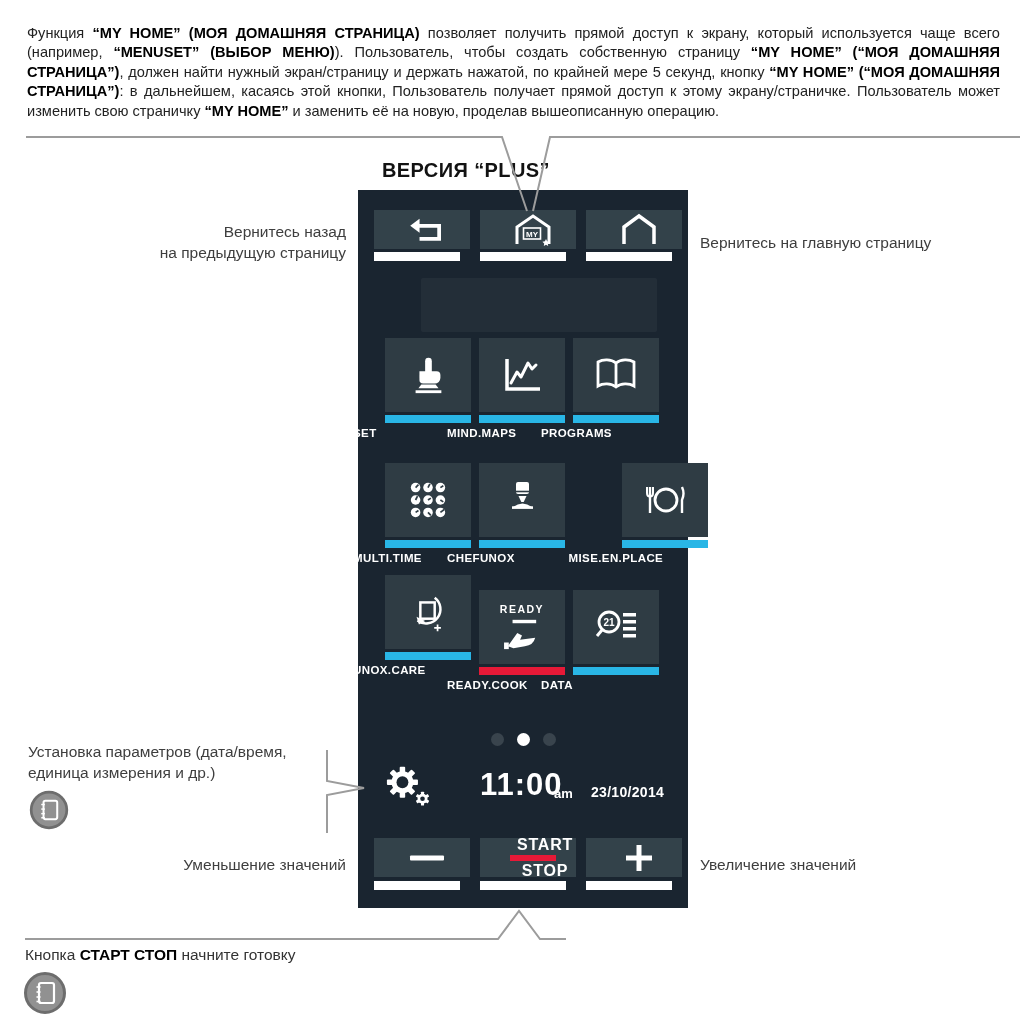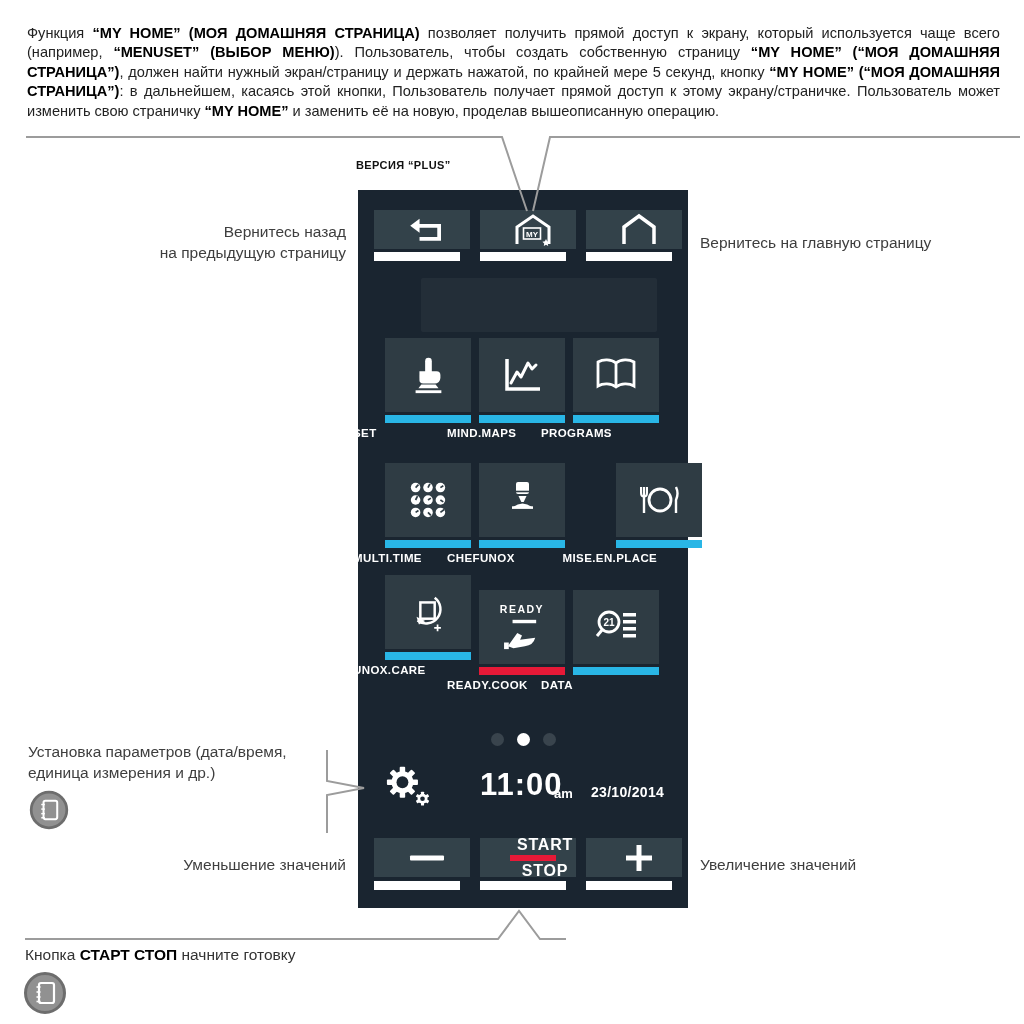--- a/index.html
+++ b/index.html
@@ -4,21 +4,21 @@
 <style>
   html,body{margin:0;padding:0;}
   body{width:1024px;height:1024px;background:#fff;font-family:"Liberation Sans",sans-serif;position:relative;overflow:hidden;}
   #page{position:absolute;inset:0;width:1024px;height:1024px;}
 
   .intro{position:absolute;left:27px;top:9px;width:973px;font-size:14.6px;line-height:19.6px;text-align:justify;color:#222;}
   .b{font-weight:bold;color:#000;}
 
   .overlay{position:absolute;left:0;top:0;z-index:6;pointer-events:none;}
 
-  .version{position:absolute;left:356px;top:159px;font-size:11px;font-weight:bold;color:#121212;letter-spacing:.4px;z-index:4;text-align:right;}
+  .version{position:absolute;left:382px;top:159px;font-size:20px;font-weight:bold;color:#121212;letter-spacing:.4px;z-index:4;text-align:right;}
 
   
   .panel{position:absolute;left:358px;top:190px;width:330px;height:718px;background:#1a2530;z-index:3;}
   .navbtn{position:absolute;width:86px;height:39px;background:#33424a;display:flex;align-items:center;justify-content:center;padding-left:10px;}
   .nav-bar{position:absolute;width:86px;height:9px;background:#fff;}
   .ghost{position:absolute;left:63px;top:88px;width:236px;height:54px;background:rgba(255,255,255,.045);border-radius:2px;}
 
   .tile-cell{position:absolute;width:86px;}
   .tile{width:86px;height:74px;background:#2f3c44;display:flex;flex-direction:column;align-items:center;justify-content:center;}
   .tile-bar{width:86px;height:8px;margin-top:3px;}
@@ -186,21 +186,21 @@
           <rect x="16" y="4" width="13" height="12" rx="2" fill="#fff"></rect>
           <line x1="16" y1="13.5" x2="29" y2="13.5" stroke="#2f3c44" stroke-width="1.6"></line>
           <path d="M18.5,18 h8 l-2.8,6 h-2.4 z" fill="#fff"></path>
           <path d="M13,29 q9.5,-7 19,0 z" fill="#fff"></path>
           <rect x="12" y="28.3" width="21" height="2.6" fill="#fff"></rect>
         </svg>
       </div>
       <div class="tile-bar" style="background-color: rgb(41, 182, 230);"></div>
       <div class="tile-label">CHEFUNOX</div>
     </div>
-    <div class="tile-cell" style="left:215px;top:273px;padding-left:43px;">
+    <div class="tile-cell" style="left:221px;top:273px;padding-left:43px;">
       <div class="tile">
         <svg width="46" height="38" viewBox="0 0 46 38">
           <path d="M8,6 V32" stroke="#fff" stroke-width="2.4"></path>
           <path d="M5,6 V12 q0,3.5 3,3.5 q3,0 3,-3.5 V6" stroke="#fff" stroke-width="2" fill="none"></path>
           <circle cx="24" cy="19" r="11" stroke="#fff" stroke-width="2.8" fill="none"></circle>
           <path d="M40,6 q3,6.5 0,13 V32" stroke="#fff" stroke-width="2.4" fill="none"></path>
         </svg>
       </div>
       <div class="tile-bar" style="background-color: rgb(41, 182, 230);"></div>
       <div class="tile-label">MISE.EN.PLACE</div>

